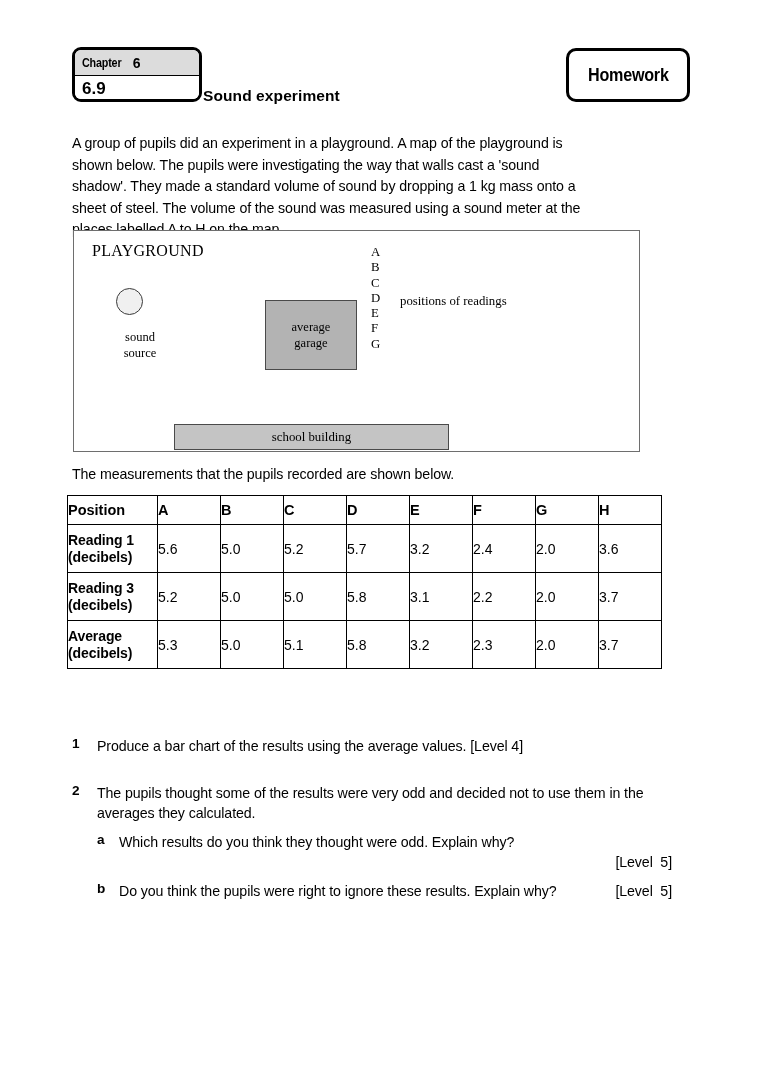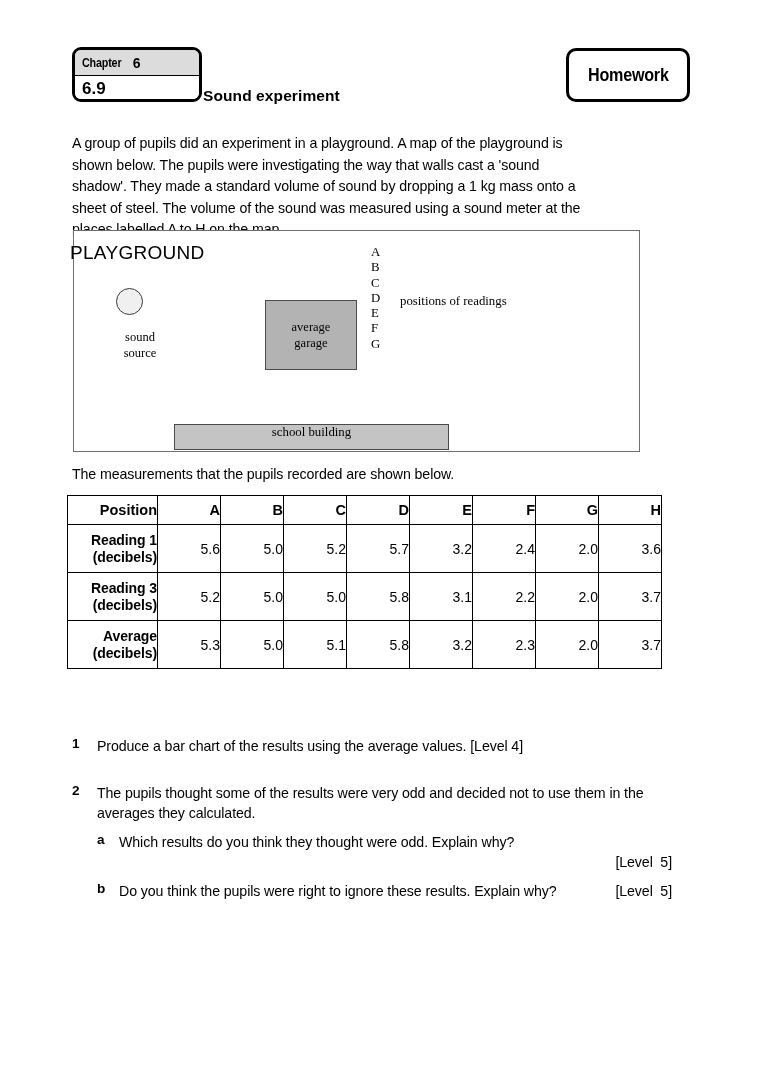--- a/index.html
+++ b/index.html
@@ -110,23 +110,23 @@
   #playground-map {
     position: absolute;
     left: 73px; top: 230px;
     width: 567px; height: 222px;
     border: 1px solid #6e6e6e;
     box-sizing: border-box;
     background: #ffffff;
   }
   #map-title {
     position: absolute;
-    left: 70px; top: 242px;
-    font-family: Liberation Sans, sans-serif;
-    font-size: 19px;
+    left: 92px; top: 242px;
+    font-family: Liberation Serif, serif;
+    font-size: 16px;
     letter-spacing: 0.3px;
   }
   #sound-source-circle {
     position: absolute;
     left: 116px; top: 288px;
     width: 27px; height: 27px;
     border-radius: 50%;
     background: #f0f0f0;
     border: 1.4px solid #3a3a3a;
     box-sizing: border-box;
@@ -170,20 +170,21 @@
     white-space: nowrap;
   }
   #school-building {
     position: absolute;
     left: 174px; top: 424px;
     width: 275px; height: 26px;
     background: #c4c4c4;
     border: 1.6px solid #4a4a4a;
     box-sizing: border-box;
     display: flex;
+    align-items: center;
     justify-content: center;
     font-family: "Liberation Serif", serif;
     font-size: 12.8px;
   }
 
   
   #measurements-note {
     position: absolute;
     left: 72px; top: 466px;
     font-size: 14.2px;
@@ -194,21 +195,21 @@
   
   #results-table {
     position: absolute;
     left: 67px; top: 495px;
     width: 587px;
     border-collapse: collapse;
     table-layout: fixed;
   }
   #results-table td, #results-table th {
     border: 1.4px solid #000;
-    text-align: right;
+    text-align: left;
     vertical-align: middle;
     font-size: 14px;
     padding: 0;
   }
   #results-table th {
     height: 28px;
     font-weight: bold;
     font-size: 14.5px;
   }
   #results-table td {

